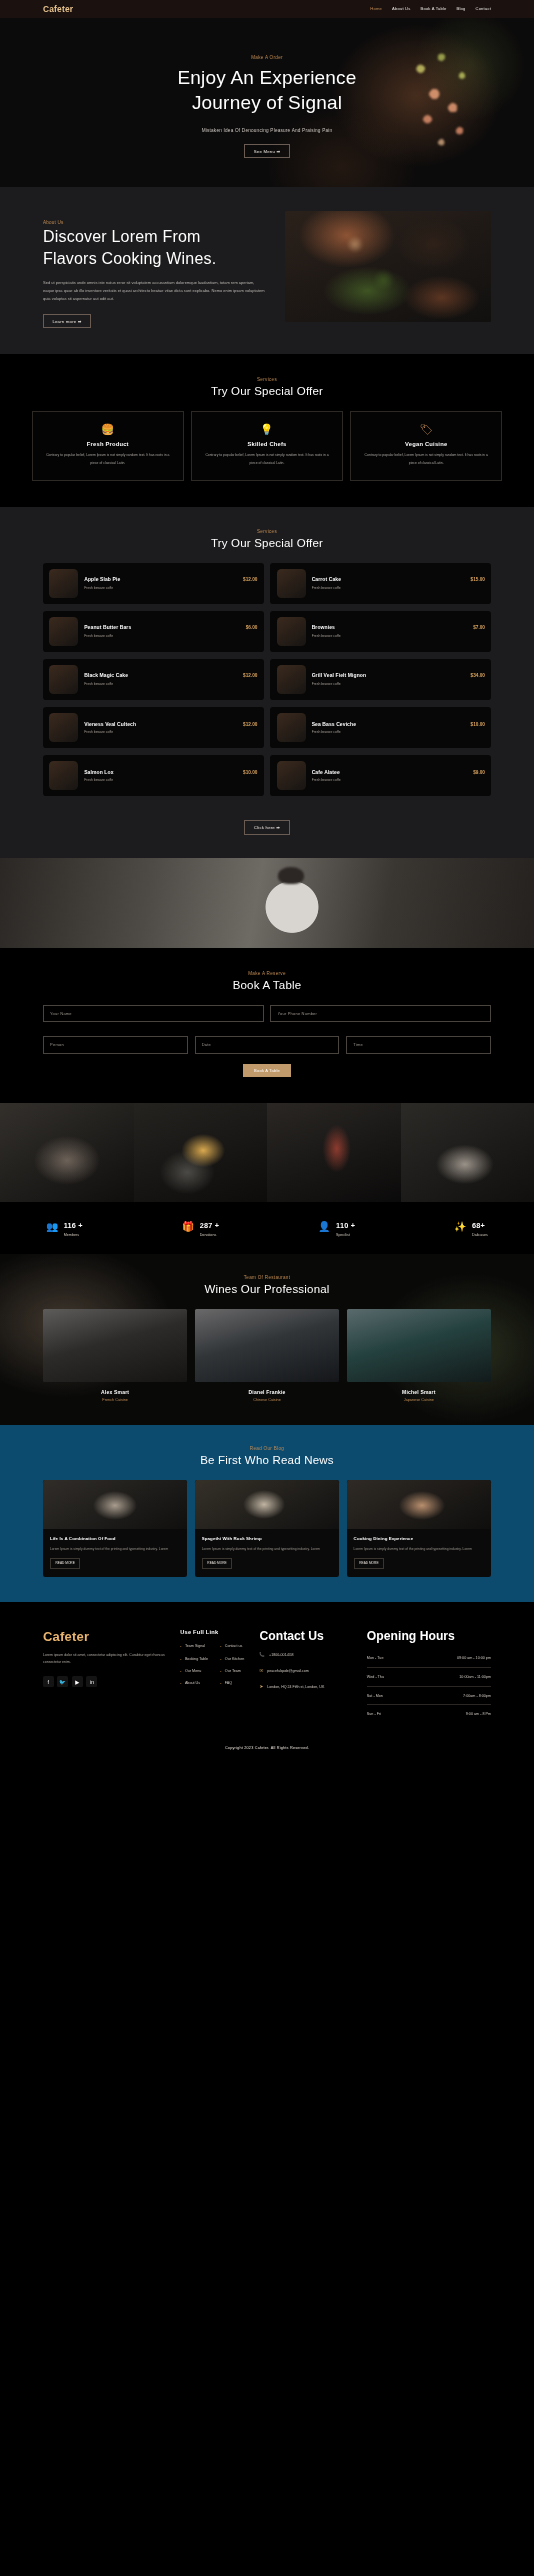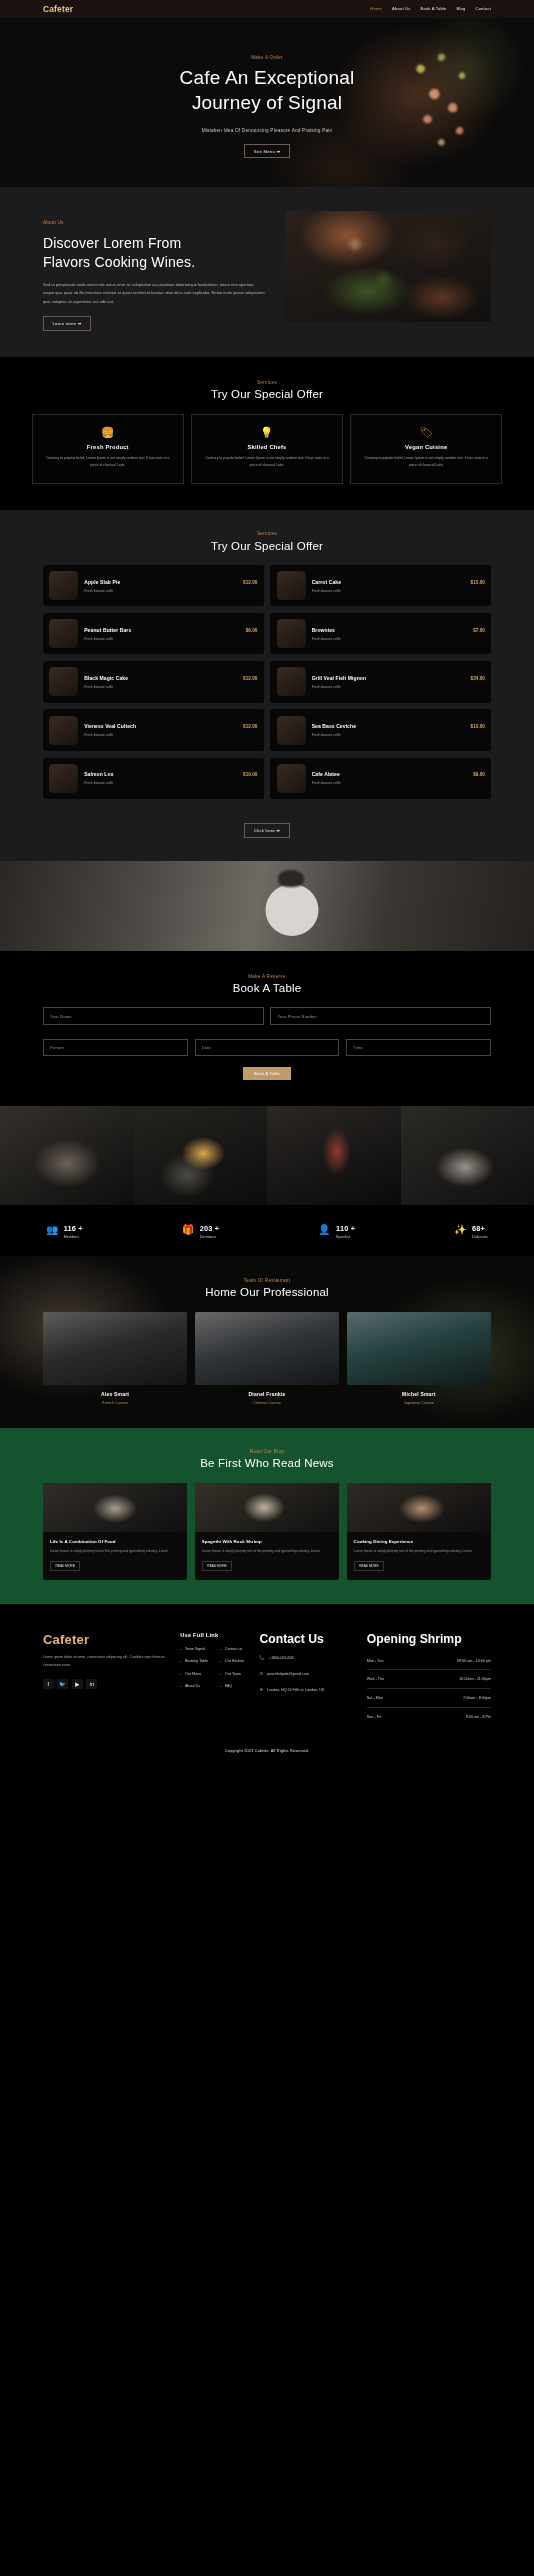--- a/index.html
+++ b/index.html
@@ -59,21 +59,21 @@
   }
 
   
   .sec-label{ color:#c08b52; font-size:4.6px; letter-spacing:0.3px; text-align:center; }
   .sec-title{ font-size:11.5px; font-weight:400; text-align:center; margin-top:3.1px; letter-spacing:0.2px;}
 
   
   .about{ background:#1c1c1e; padding:24.4px 43px 26px; display:flex; gap:20px; align-items:flex-start;}
   .about-left{ flex:1; padding-top:9.2px;}
   .about-left .lbl{ color:#c08b52; font-size:4.6px; letter-spacing:0.2px;}
-  .about-left h2{ font-size:14px; font-weight:400; line-height:1.35; margin-top:9px; letter-spacing:0.2px;}
+  .about-left h2{ font-size:16px; font-weight:400; line-height:1.35; margin-top:1px; letter-spacing:0.2px;}
   .about-left p{ font-size:4px; line-height:2.05; color:#b9b4af; margin-top:9.2px;}
   .about-right{ width:206px; height:111px; border-radius:1.5px; overflow:hidden; position:relative;
     background:
       radial-gradient(ellipse 69px 46px at 30% 22%, #8d5334, transparent 70%),
       radial-gradient(ellipse 53px 38px at 72% 30%, #2e2119, transparent 70%),
       radial-gradient(ellipse 61px 34px at 40% 72%, #3e5423, transparent 72%),
       radial-gradient(ellipse 53px 30.5px at 76% 78%, #5b3522, transparent 72%),
       linear-gradient(160deg,#2b211b,#11100f);
   }
   .about-right::after{
@@ -160,21 +160,21 @@
   .team-grid{ display:flex; gap:7.6px; margin-top:13.7px; }
   .t-card{ flex:1; text-align:center; }
   .t-img{ height:73px; border-radius:1.5px;}
   .t1{ background:linear-gradient(165deg,#5d5c5a 0%,#2c2b2a 45%,#151413 100%);}
   .t2{ background:linear-gradient(165deg,#6a696a 0%,#313538 45%,#14161a 100%);}
   .t3{ background:linear-gradient(165deg,#5a6a6c 0%,#24413f 45%,#121a1a 100%);}
   .t-name{ font-size:5px; font-weight:700; margin-top:6.9px; letter-spacing:0.2px;}
   .t-role{ font-size:3.8px; color:#c08b52; margin-top:3.1px;}
 
   
-  .blog{ background:#14532d; padding:21.4px 43px 24.4px;}
+  .blog{ background:#0c4a6e; padding:21.4px 43px 24.4px;}
   .blog-grid{ display:flex; gap:7.6px; margin-top:13.7px;}
   .b-card{ flex:1; background:#0a0a0a; border-radius:2.3px; overflow:hidden;}
   .b-img{ height:49px; }
   .b1{ background:radial-gradient(ellipse 30.5px 20px at 50% 52%,#a89c8d,transparent 72%),linear-gradient(150deg,#302d29,#100f0e);}
   .b2{ background:radial-gradient(ellipse 29px 20px at 48% 50%,#c0b4a2,transparent 72%),linear-gradient(150deg,#353129,#111010);}
   .b3{ background:radial-gradient(ellipse 32px 20px at 52% 52%,#b98f6e,transparent 72%),linear-gradient(150deg,#2f2a25,#0f0e0d);}
   .b-body{ padding:6.9px 6.9px 8.4px;}
   .b-title{ font-size:4.4px; font-weight:700; letter-spacing:0.1px;}
   .b-text{ font-size:3.3px; line-height:1.95; color:#9b948d; margin-top:4.6px;}
   .b-more{ font-size:3.2px; color:#efe9e3; border:0.8px solid #3a352f; padding:2.3px 4.6px; display:inline-block; margin-top:6.1px; cursor:pointer;}
@@ -218,21 +218,21 @@
       <a href="#">Blog</a>
       <a href="#">Contact</a>
     </nav>
   </div>
 
   <section class="hero">
     <div class="shrimp"></div>
     <div class="hero-inner">
       <div class="eyebrow">Make A Order</div>
       <h1>
-        <span>Cafe An Exceptional</span><br>
+        <span>Enjoy An Experience</span><br>
         <span>Journey of Signal</span>
       </h1>
       <p class="sub">Mistaken Idea Of Denouncing Pleasure And Praising Pain</p>
       <button class="btn-outline">See Menu ➡</button>
     </div>
   </section>
 
   <section class="about">
     <div class="about-left">
       <div class="lbl">About Us</div>
@@ -402,35 +402,35 @@
     <div class="g g4"></div>
   </section>
 
   <section class="stats" id="stats-row">
       <div class="stat">
         <span class="stat-ic">👥</span>
         <span><span class="stat-num">116 +</span><div class="stat-lbl">Members</div></span>
       </div>
       <div class="stat">
         <span class="stat-ic">🎁</span>
-        <span><span class="stat-num">203 +</span><div class="stat-lbl">Donations</div></span>
+        <span><span class="stat-num">287 +</span><div class="stat-lbl">Donations</div></span>
       </div>
       <div class="stat">
         <span class="stat-ic">👤</span>
         <span><span class="stat-num">110 +</span><div class="stat-lbl">Specilist</div></span>
       </div>
       <div class="stat">
         <span class="stat-ic">✨</span>
         <span><span class="stat-num">68+</span><div class="stat-lbl">Dalicases</div></span>
       </div>
     </section>
 
   <section class="team">
     <div class="sec-label">Team Of Restaurant</div>
-    <div class="sec-title">Home Our Professional</div>
+    <div class="sec-title">Wines Our Professional</div>
     <div class="team-grid">
       <div class="t-card">
         <div class="t-img t1"></div>
         <div class="t-name">Alex Smart</div>
         <div class="t-role">French Cuisine</div>
       </div>
       <div class="t-card">
         <div class="t-img t2"></div>
         <div class="t-name">Dianel Frankie</div>
         <div class="t-role">Chinese Cuisine</div>
@@ -516,21 +516,21 @@
             <span>peacefulqode@gmail.com</span>
           </div>
           <div class="ci">
             <i>➤</i>
             <span>London, HQ 24 Fifth st, London, UK</span>
           </div>
         </div>
     </div>
 
     <div class="f-hours">
-      <h4>Opening Shrimp</h4>
+      <h4>Opening Hours</h4>
       <div id="f-hours-list" style="margin-top:6.1px">
           <div class="hr-row">
             <span>Mon - Tue</span>
             <span>09:00 am - 10:00 pm</span>
           </div>
           <div class="hr-row">
             <span>Wed - Thu</span>
             <span>10:00am - 11:00pm</span>
           </div>
           <div class="hr-row">

